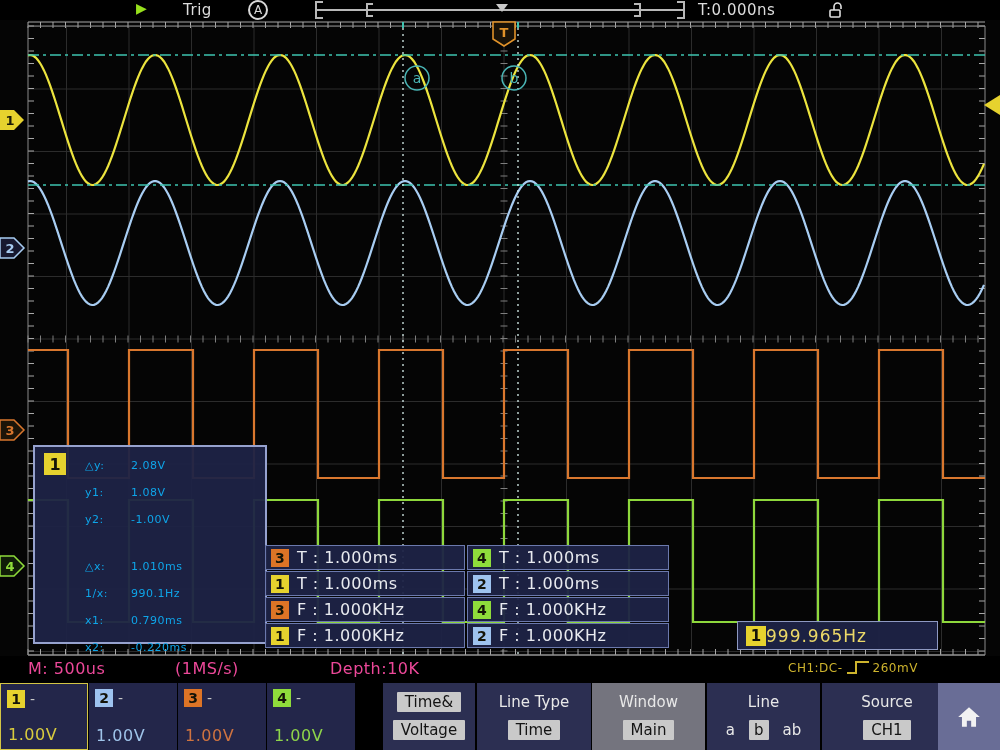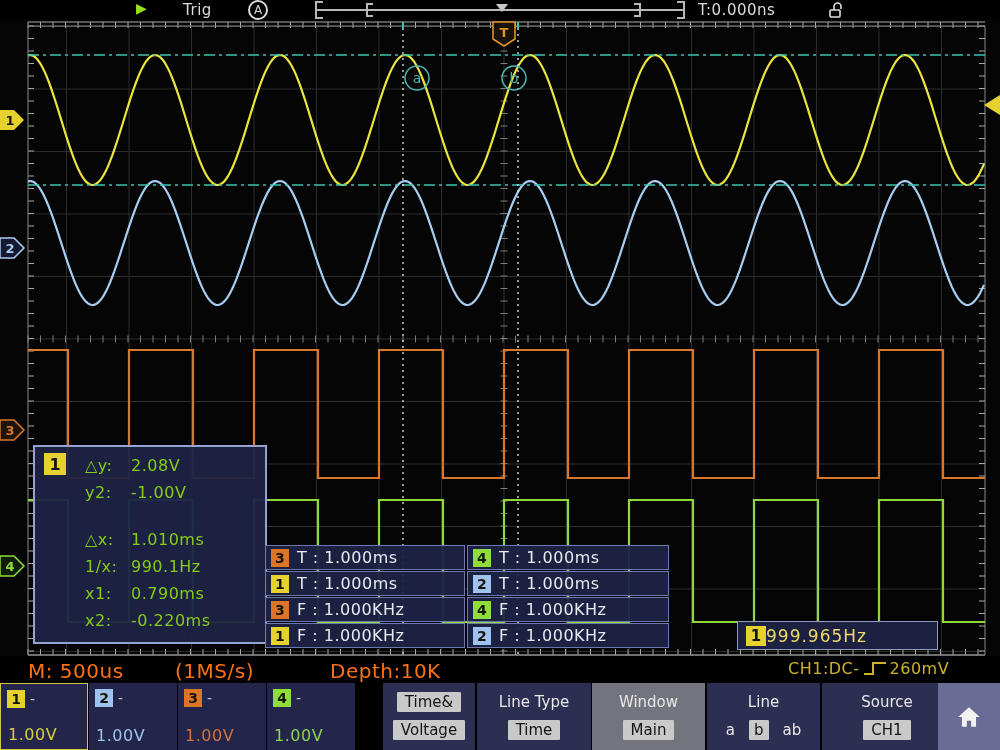--- a/index.html
+++ b/index.html
@@ -16,43 +16,43 @@
   .posind{position:absolute;left:310px;top:0px;}
   .lockicon{position:absolute;left:828px;top:1px;}
   
   .display{position:absolute;left:0;top:20px;width:1000px;height:636px;background:#050505;}
   .display svg{position:absolute;left:0;top:0;}
   svg text{font-family:"DejaVu Sans",sans-serif;}
   
   .cursor-panel{position:absolute;left:33px;top:425px;width:234px;height:199px;
     background:rgba(30,35,70,.95);border:2px solid #96a2cf;padding:5px 0 0 50px;}
   .cursor-panel .badge{position:absolute;left:9px;top:6px;width:22px;height:22px;font-size:16px;}
-  .cline{font-size:16px;line-height:27px;color:#84cc16;letter-spacing:.5px;white-space:nowrap;}
+  .cline{font-size:11px;line-height:27px;color:#0ea5e9;letter-spacing:.5px;white-space:nowrap;}
   .cline.gap{margin-top:20px;}
   .cline .lab{display:inline-block;min-width:46px;}
   
   .mtable{position:absolute;left:265px;top:525px;width:404px;
     display:grid;grid-template-columns:200px 202px;grid-auto-rows:25px;gap:1px 2px;}
   .mcell{background:rgba(30,35,70,.95);border:1px solid #6b79ad;display:flex;
     align-items:center;padding-left:5px;gap:8px;font-size:16px;color:#e9ebf0;
     letter-spacing:.5px;white-space:nowrap;}
   
   .freqbox{position:absolute;left:737px;top:601px;width:201px;height:29px;
     background:rgba(30,35,70,.95);border:1px solid #8e99c2;display:flex;align-items:center;}
   .freqbox .badge{margin-left:8px;width:20px;height:20px;font-size:15px;}
   .freqval{flex:1;color:#ecd968;font-size:17px;letter-spacing:1px;}
   
   .badge{display:inline-flex;align-items:center;justify-content:center;width:18px;height:18px;
     font-weight:bold;color:#141408;font-size:14px;flex:none;}
   .b1{background:#e6d22e;} .b2{background:#9ec3ef;} .b3{background:#dd7426;} .b4{background:#8fdc3b;}
   
   .statusbar{position:absolute;left:0;top:656px;width:1000px;height:27px;background:#000;}
-  .statusbar .st{position:absolute;top:3px;font-size:20px;color:#f97316;letter-spacing:.5px;}
+  .statusbar .st{position:absolute;top:3px;font-size:16px;color:#ec4899;letter-spacing:.5px;}
   .triginfo{position:absolute;left:788px;top:3px;display:flex;align-items:center;gap:2px;
-    color:#cdb32d;font-size:16px;letter-spacing:.5px;}
+    color:#cdb32d;font-size:12px;letter-spacing:.5px;}
   
   .menubar{position:absolute;left:0;top:683px;width:1000px;height:67px;background:#000;}
   .chbox{position:absolute;top:0;width:88px;height:67px;background:#23264a;padding:5px 0 0 6px;}
   .chbox.selected{border:1px solid #d3c545;}
   .chdash{margin-left:5px;color:#c8c8c8;font-size:14px;}
   .chval{position:absolute;left:7px;bottom:5px;font-size:16px;letter-spacing:.5px;}
   .v1{color:#d9cc3e;} .v2{color:#9fc4ea;} .v3{color:#cf7340;} .v4{color:#8ed44a;}
   .menucell{position:absolute;top:0;height:67px;background:#2c2f52;display:flex;
     flex-direction:column;align-items:center;justify-content:space-around;
     padding:5px 0 6px 0;font-size:15px;color:#e8e8e8;}
@@ -131,20 +131,21 @@
         <polygon points="0,536 14,536 24,546 14,556 0,556" fill="#101d08" stroke="#8fdc3b" stroke-width="1.5"></polygon>
         <text x="10" y="551" text-anchor="middle" font-size="13" font-weight="bold" fill="#8fdc3b">4</text>
       </g>
 
       <polygon points="1000,75 1000,95 984,85" fill="#e6d22e"></polygon>
     </svg>
 
     <div class="cursor-panel">
       <span class="badge b1">1</span>
       <div class="cline"><span class="lab">△y:</span><span>2.08V</span></div>
+      <div class="cline"><span class="lab">y1:</span><span>1.08V</span></div>
       <div class="cline"><span class="lab">y2:</span><span>-1.00V</span></div>
       <div class="cline gap"><span class="lab">△x:</span><span>1.010ms</span></div>
       <div class="cline"><span class="lab">1/x:</span><span>990.1Hz</span></div>
       <div class="cline"><span class="lab">x1:</span><span>0.790ms</span></div>
       <div class="cline"><span class="lab">x2:</span><span>-0.220ms</span></div>
     </div>
 
     <div class="mtable">
       <div class="mcell">
           <span class="badge b3">3</span>

